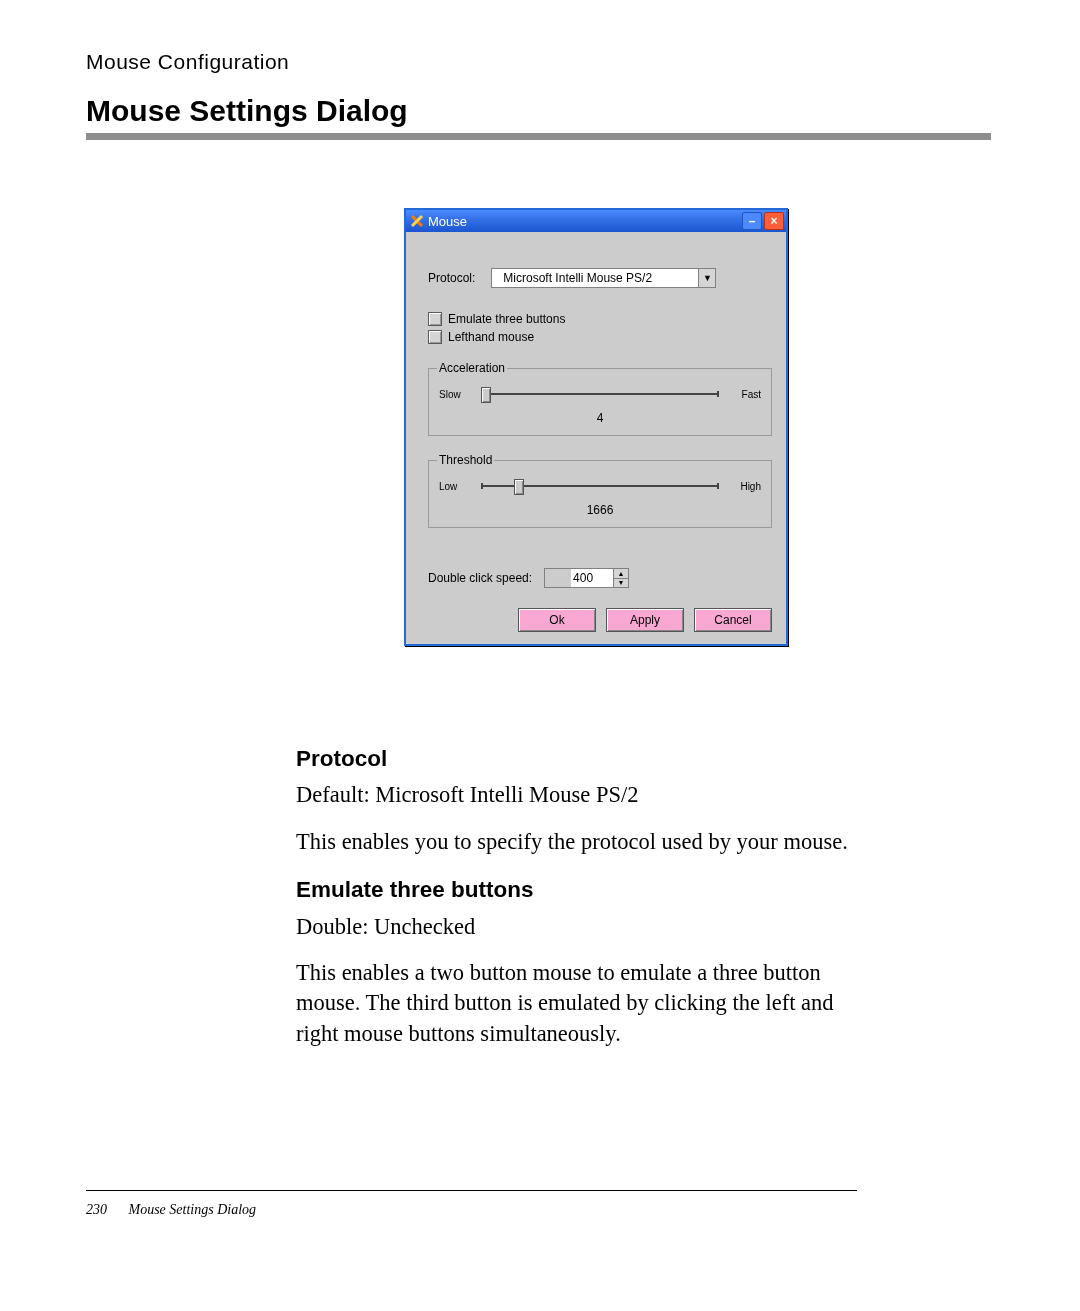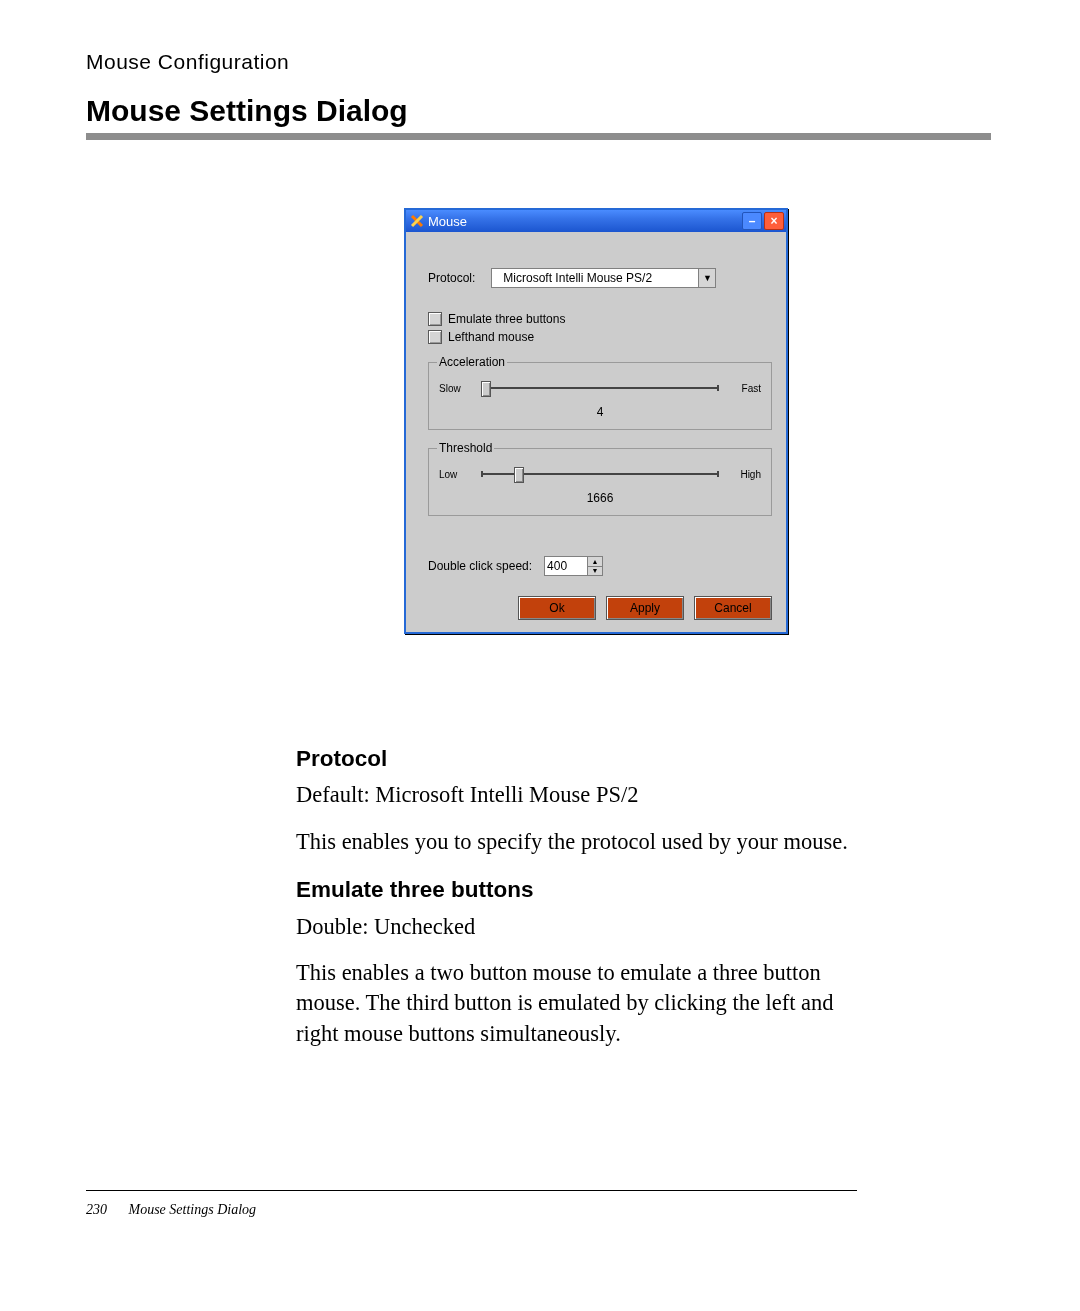--- a/index.html
+++ b/index.html
@@ -115,21 +115,21 @@
   .checkbox {
     width:12px; height:12px; border:1px solid #5a5a5a;
     background:#d5d5d5;
     box-shadow: inset 1px 1px 0 #fff, inset -1px -1px 0 #999;
     display:inline-block; margin-right:6px;
   }
 
   .fieldset {
     border:1px solid #9a9a9a;
     padding: 14px 10px 10px 10px;
-    margin-top: 18px;
+    margin-top: 24px;
     position: relative;
   }
   .fieldset .legend {
     position:absolute;
     top:-8px; left:8px;
     background:#cccccc;
     padding:0 2px;
     font-size:12px;
   }
   .slider-line {
@@ -157,20 +157,21 @@
     box-shadow: inset 1px 1px 0 #fff, inset -1px -1px 0 #888;
   }
   .val-under { text-align:center; font-size:12px; margin-top:10px; }
 
   .dcs-row { margin-top: 40px; display:flex; align-items:center; }
   .dcs-row .lbl { margin-right: 12px; }
   .spin {
     display:inline-flex;
     border:1px solid #808080;
     height:18px;
+    padding-left:26px;
   }
   .spin input {
     width:38px; border:0; font-size:12px; padding:0 2px;
     font-family: Tahoma, Arial, sans-serif; background:#fff;
   }
   .spin .spin-btns {
     width:14px; display:flex; flex-direction:column;
     border-left:1px solid #808080;
   }
   .spin .spin-btn {
@@ -181,21 +182,21 @@
   }
   .spin .spin-btn:last-child{border-bottom:0;}
 
   .button-row {
     display:flex; justify-content:flex-end;
     gap:10px;
     margin-top: 20px;
   }
   .btn {
     min-width:56px; height:22px;
-    background:#c2410c;
+    background:#f9a8d4;
     border:1px solid #555;
     box-shadow: inset 1px 1px 0 #fff, inset -1px -1px 0 #888;
     font-size:12px;
     display:inline-flex; align-items:center; justify-content:center;
     padding:0 10px;
     cursor:pointer;
   }
 
   
   .doc-text {

